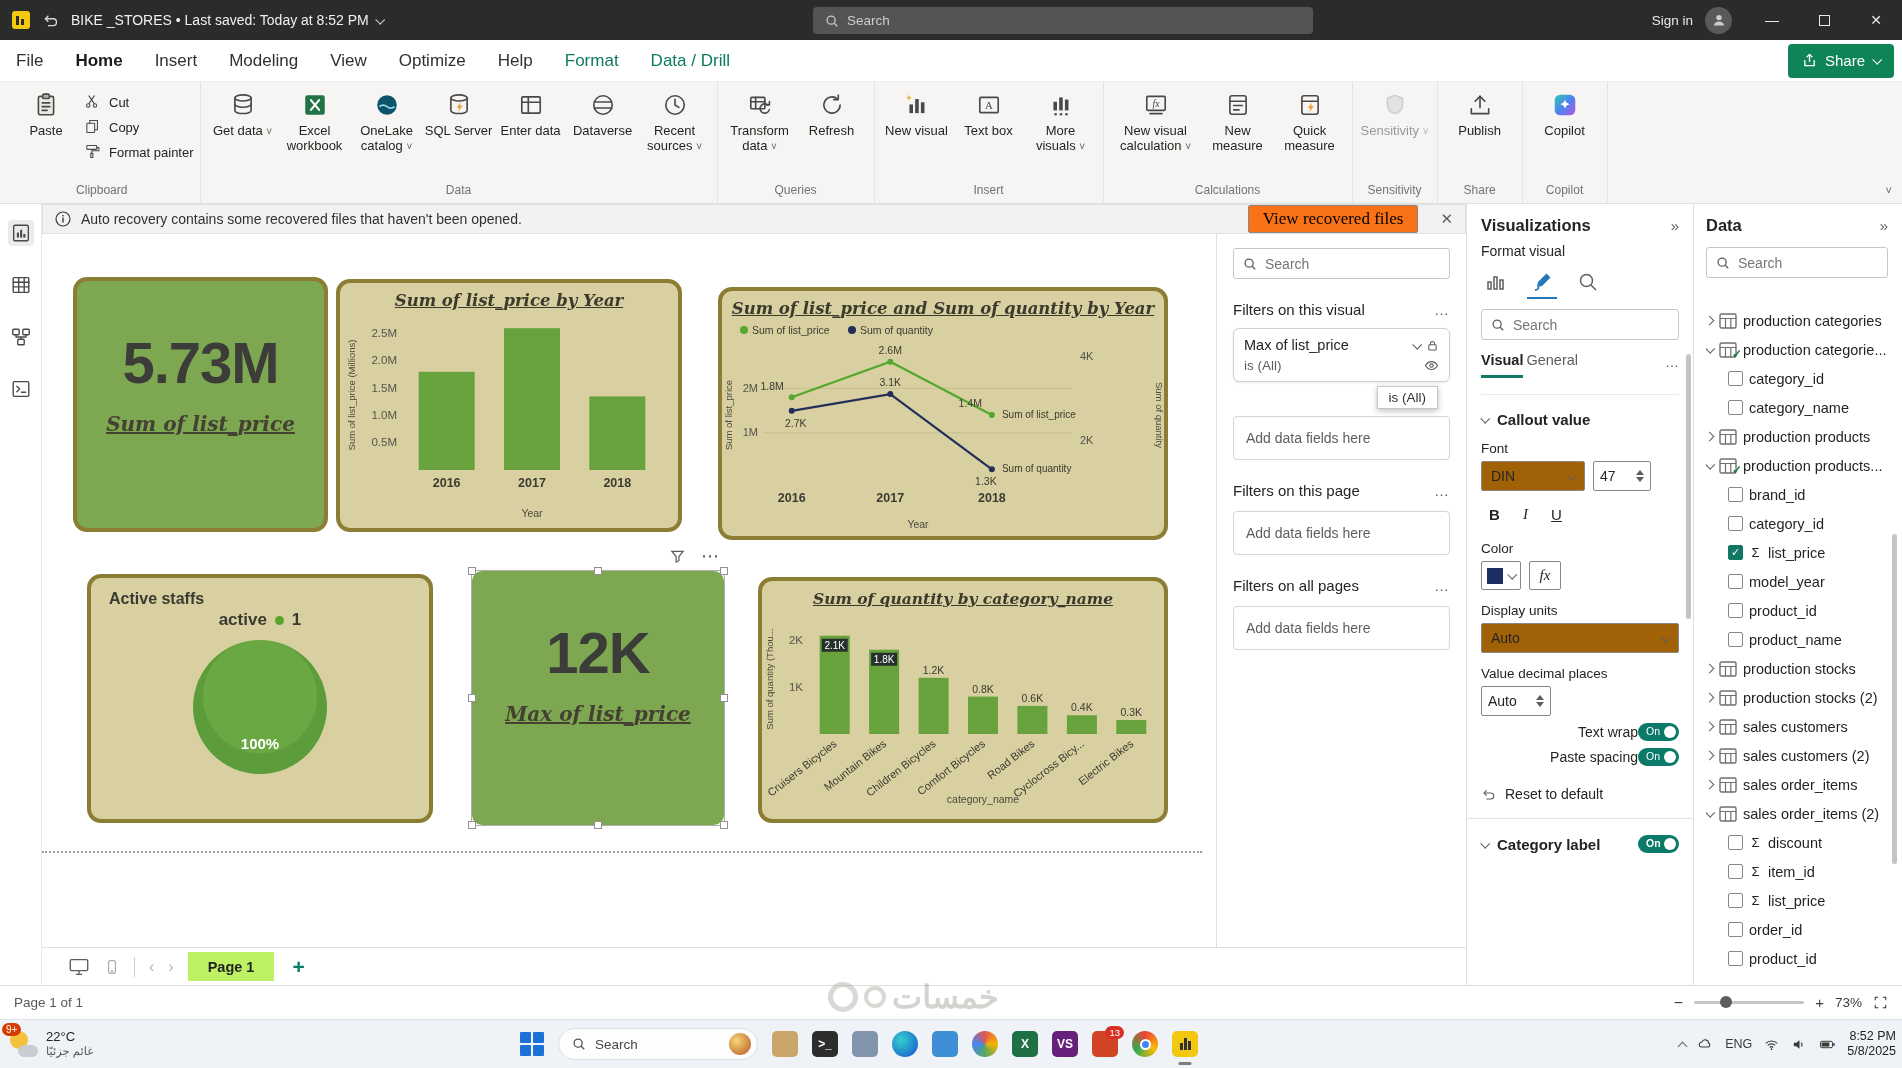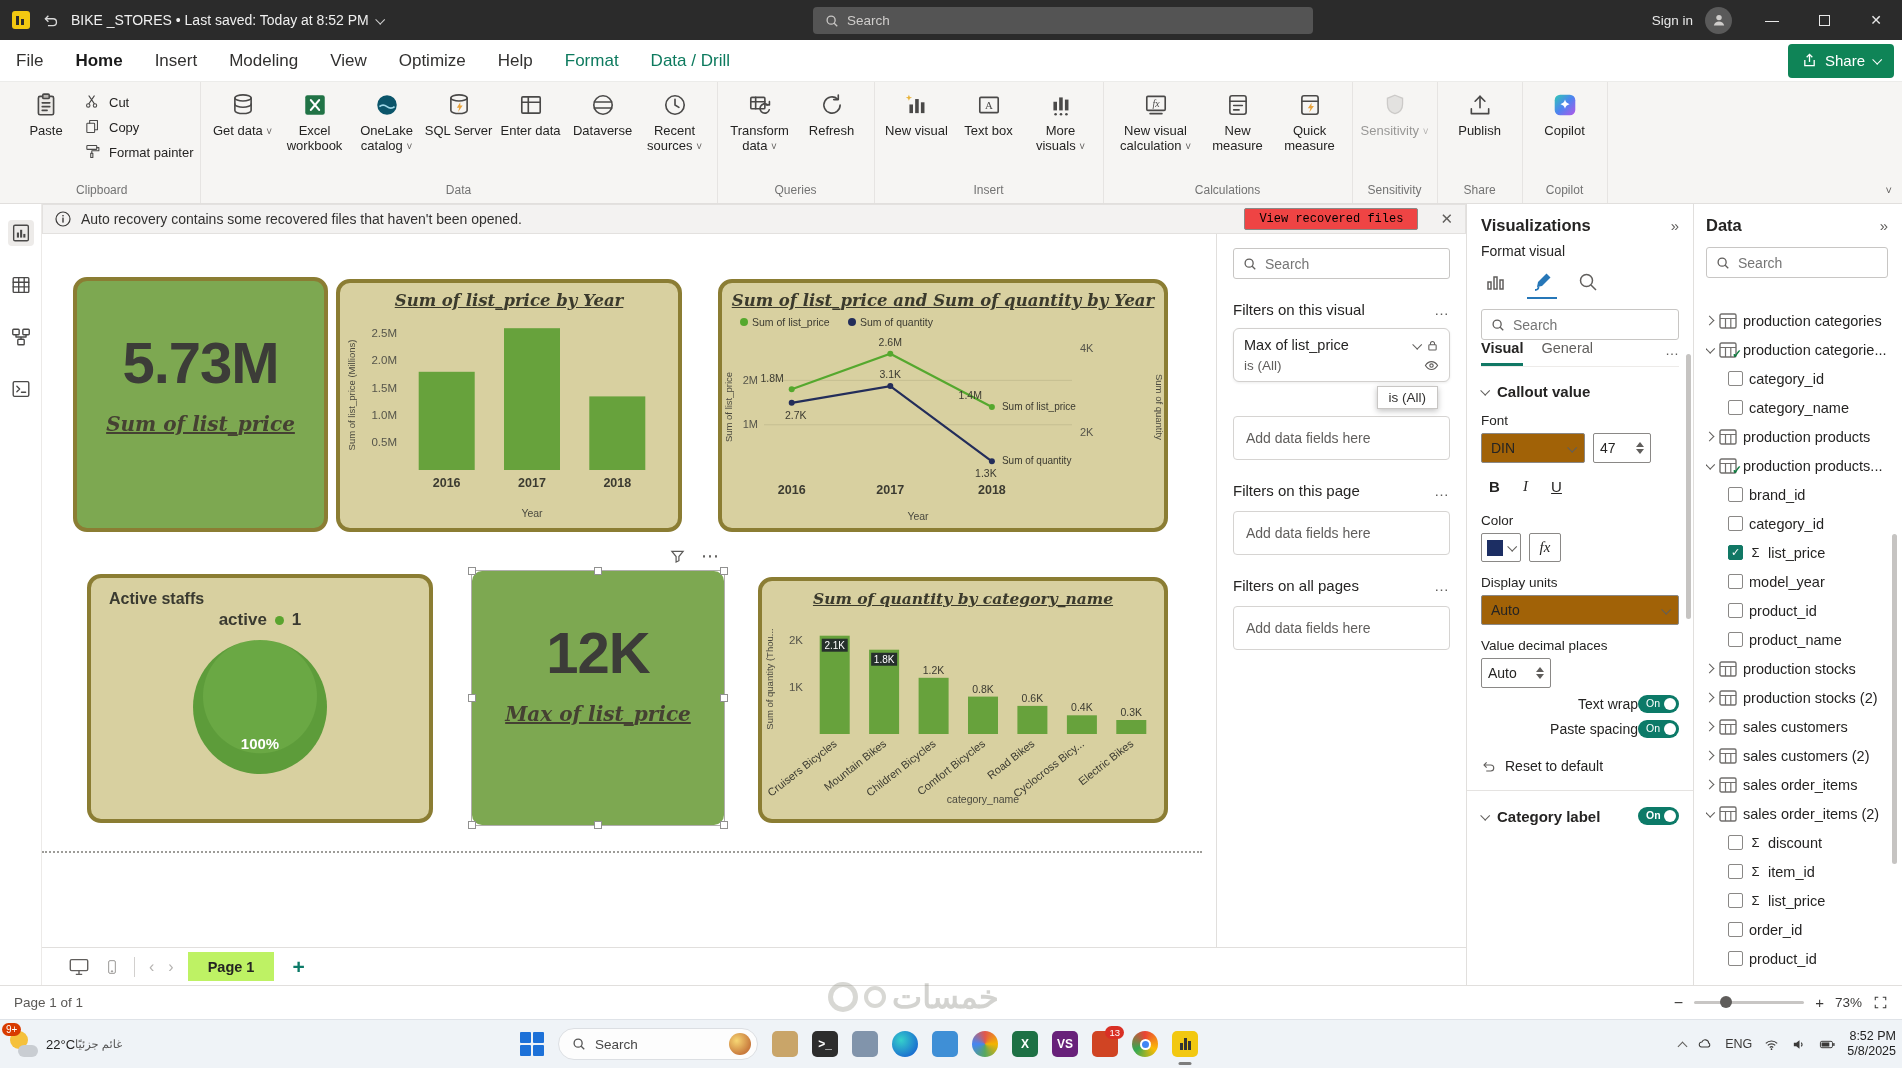--- a/index.html
+++ b/index.html
@@ -49,21 +49,21 @@
   .ribbon-collapse{position:absolute;right:8px;bottom:4px;font-size:11px;color:#605e5c;cursor:pointer}
 
   
   .workspace{position:absolute;top:204px;left:0;right:0;bottom:83px;display:flex}
   .rail{width:42px;border-right:1px solid #eceae8;display:flex;flex-direction:column;align-items:center;padding-top:16px;gap:26px}
   .rail-item{width:26px;height:26px;display:flex;align-items:center;justify-content:center;cursor:pointer;border-radius:4px}
   .rail-item svg{width:22px;height:22px}
   .rail-item.active{background:#edebe9}
   .center-col{width:1424px;display:flex;flex-direction:column}
   .notif{height:30px;background:#f3f2f1;border:1px solid #e3e1df;display:flex;align-items:center;gap:10px;padding:0 12px;font-size:14px;color:#323130}
-  .notif-btn{margin-left:auto;background:#ef4444;border:1px solid #8a8886;border-radius:2px;padding:3px 14px;font-size:12px;cursor:pointer;font-family:Liberation Mono, monospace;white-space:nowrap}
+  .notif-btn{margin-left:auto;background:#f97316;border:1px solid #8a8886;border-radius:2px;padding:3px 14px;font-size:17px;cursor:pointer;font-family:Liberation Serif, serif;white-space:nowrap}
   .notif-x{margin-left:12px;color:#605e5c;cursor:pointer;font-size:15px}
 
   
   .canvasrow{flex:1;display:flex;min-height:0}
   .canvas{flex:1;position:relative;background:#fff;overflow:hidden}
   .visual{position:absolute;border-radius:14px}
   .tan{background:#d8d0a0;border:4px solid #8b7d33}
   .green{background:#7da851;border:4px solid #8b7d33}
   .card-value{font-size:58px;font-weight:bold;color:#3c3c38;text-align:center;margin-top:48px;letter-spacing:-1px}
   .card-label{font-family:"DejaVu Serif",serif;font-style:italic;font-weight:bold;text-decoration:underline;
@@ -106,21 +106,21 @@
   
   .pane-head{display:flex;align-items:center;font-size:16.5px;font-weight:bold;color:#252423}
   .pane-collapse{margin-left:auto;font-size:15px;color:#605e5c;cursor:pointer;font-weight:normal}
   .vizpane{width:227px;border-left:1px solid #e1dfdd;background:#fff;padding:12px 14px;position:relative;font-size:14px;overflow:hidden}
   .vp-sub{font-size:14px;margin-top:8px;color:#252423}
   .vp-icons{display:flex;gap:16px;margin-top:8px;align-items:flex-end}
   .vp-ic{width:30px;height:32px;display:flex;align-items:center;justify-content:center;cursor:pointer;border-bottom:2px solid transparent}
   .vp-ic.sel{border-bottom:2px solid #2677b8}
   .vp-ic svg{width:24px;height:24px}
   .vp-search{margin-top:10px}
-  .vp-tabs{display:flex;align-items:center;gap:18px;border-bottom:1px solid #edebe9;padding-bottom:0}
+  .vp-tabs{display:flex;align-items:center;gap:3px;margin-top:12px;border-bottom:1px solid #edebe9;padding-bottom:16px}
   .vp-tab{font-size:14.5px;color:#605e5c;padding-bottom:7px;cursor:pointer;border-bottom:3px solid transparent}
   .vp-tab.active{color:#252423;font-weight:bold;border-bottom:3px solid #117865}
   .vp-tabdots{margin-left:auto;color:#605e5c;padding-bottom:7px;cursor:pointer}
   .vp-section{display:flex;align-items:center;gap:9px;margin-top:16px;font-size:15px;font-weight:bold;color:#252423}
   .vp-label{font-size:13.5px;color:#252423;margin:13px 0 5px}
   .chev{display:inline-block;width:7px;height:7px;border-right:1.6px solid #605e5c;border-bottom:1.6px solid #605e5c;transform:rotate(45deg) translateY(-1px)}
   .chev.right{transform:rotate(-45deg)}
   .dd{height:30px;border:1px solid #8a8886;border-radius:2px;display:flex;align-items:center;justify-content:space-between;
       padding:0 9px;font-size:14px;background:#a16207;cursor:pointer}
   .vp-fontrow{display:flex;gap:8px}
@@ -173,21 +173,21 @@
   .sb-track{width:110px;height:3px;background:#c8c6c4;position:relative;border-radius:2px}
   .sb-knob{position:absolute;left:26px;top:-5px;width:12px;height:12px;border-radius:50%;background:#5f5d5b}
 
   
   .taskbar{position:absolute;bottom:0;left:0;right:0;height:49px;background:#eff3f7;border-top:1px solid #dfe3e8;display:flex;align-items:center}
   .tk-weather{position:absolute;left:8px;display:flex;align-items:center;gap:8px;cursor:pointer}
   .tk-wicon{position:relative;width:30px;height:30px}
   .tk-sun{position:absolute;left:2px;top:2px;width:18px;height:18px;border-radius:50%;background:#f5c13c}
   .tk-cloud{position:absolute;right:0;bottom:2px;width:20px;height:12px;border-radius:8px;background:#c9cdd2}
   .tk-badge{position:absolute;left:-6px;top:-6px;background:#d83b01;color:#fff;border-radius:9px;font-size:10px;padding:1px 4px;z-index:2}
-  .tk-wtxt{display:flex;flex-direction:row;line-height:15px}
+  .tk-wtxt{display:flex;flex-direction:column;line-height:15px}
   .tk-temp{font-size:13px;color:#222}
   .tk-desc{font-size:11.5px;color:#555;direction:rtl}
   .tk-center{position:absolute;left:520px;display:flex;align-items:center;gap:14px}
   .tk-start{width:24px;height:24px;display:grid;grid-template-columns:11px 11px;grid-template-rows:11px 11px;gap:2px;cursor:pointer}
   .tk-start span{background:#1d71d8;border-radius:1px}
   .tk-searchpill{width:200px;height:32px;border-radius:16px;background:#fdfdfd;border:1px solid #dcdfe3;display:flex;align-items:center;
                  gap:9px;padding:0 6px 0 13px;font-size:13.5px;color:#474747;cursor:pointer}
   .tk-daily{margin-left:auto;width:22px;height:22px;border-radius:50%;background:radial-gradient(circle at 35% 35%,#f7d774,#c97b3d 70%)}
   .tk-app{position:relative;width:26px;height:26px;border-radius:5px;display:flex;align-items:center;justify-content:center;
           color:#fff;font-size:12px;font-weight:bold;cursor:pointer}
@@ -603,21 +603,21 @@
                   <rect x="160.0" y="18.2" width="56" height="141.8" fill="#67a23c"></rect>
                   <text x="187.99999999999997" y="177" text-anchor="middle" font-size="12.5" font-weight="bold" fill="#3c3b31">2017</text>
                   <rect x="245.3" y="86.4" width="56" height="73.6" fill="#67a23c"></rect>
                   <text x="273.3333333333333" y="177" text-anchor="middle" font-size="12.5" font-weight="bold" fill="#3c3b31">2018</text>
                   <text x="188" y="207" text-anchor="middle" font-size="10.5" fill="#4a493f">Year</text>
                   <text x="11" y="85" text-anchor="middle" font-size="9.5" fill="#4a493f" transform="rotate(-90 11 85)">Sum of list_price (Millions)</text>
                 </svg>
               </div>
           </div>
 
-          <div class="visual tan" style="left:676px;top:45px;width:450px;height:253px">
+          <div class="visual tan" style="left:676px;top:53px;width:450px;height:253px">
             <div class="chart-title">Sum of list_price and Sum of quantity by Year</div>
             <div class="chart-svg" id="svg-line">
                 <svg width="442" height="214" font-family="Liberation Sans, sans-serif">
                   <line x1="42" x2="350" y1="114.75" y2="114.75" stroke="#c2ba8e" stroke-width="0.8"></line>
                   <text x="36" y="118.25" text-anchor="end" font-size="11" fill="#55544a">1M</text>
                   <line x1="42" x2="350" y1="70.375" y2="70.375" stroke="#c2ba8e" stroke-width="0.8"></line>
                   <text x="36" y="73.875" text-anchor="end" font-size="11" fill="#55544a">2M</text>
                   <text x="358" y="125.55882352941177" font-size="11" fill="#55544a">2K</text>
                   <text x="358" y="42.029411764705856" font-size="11" fill="#55544a">4K</text>
                   <circle cx="22" cy="12" r="4" fill="#55a82e"></circle>

